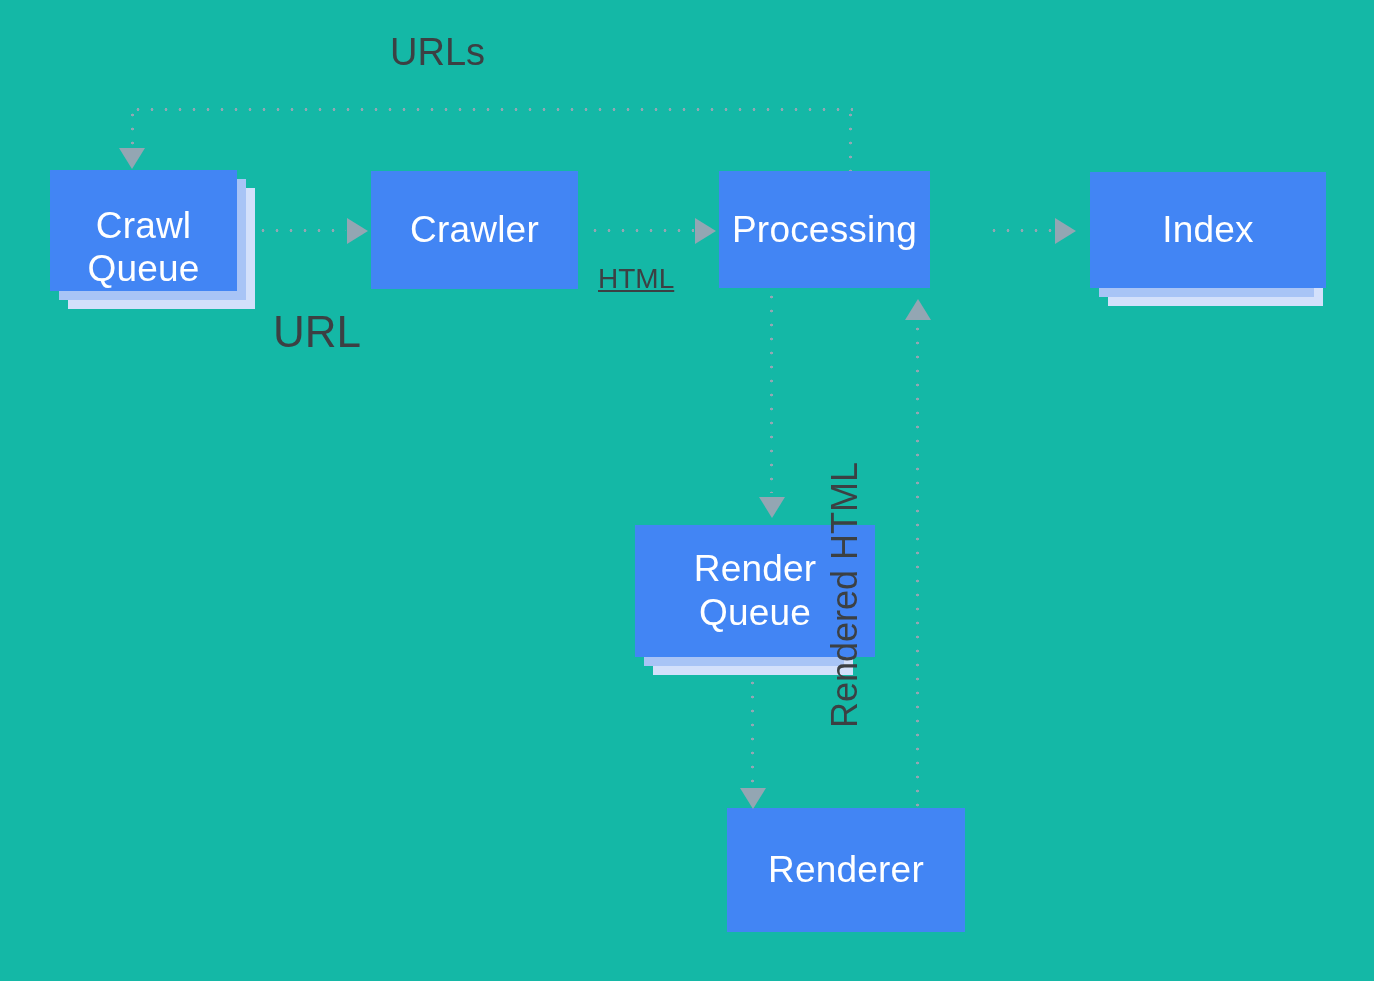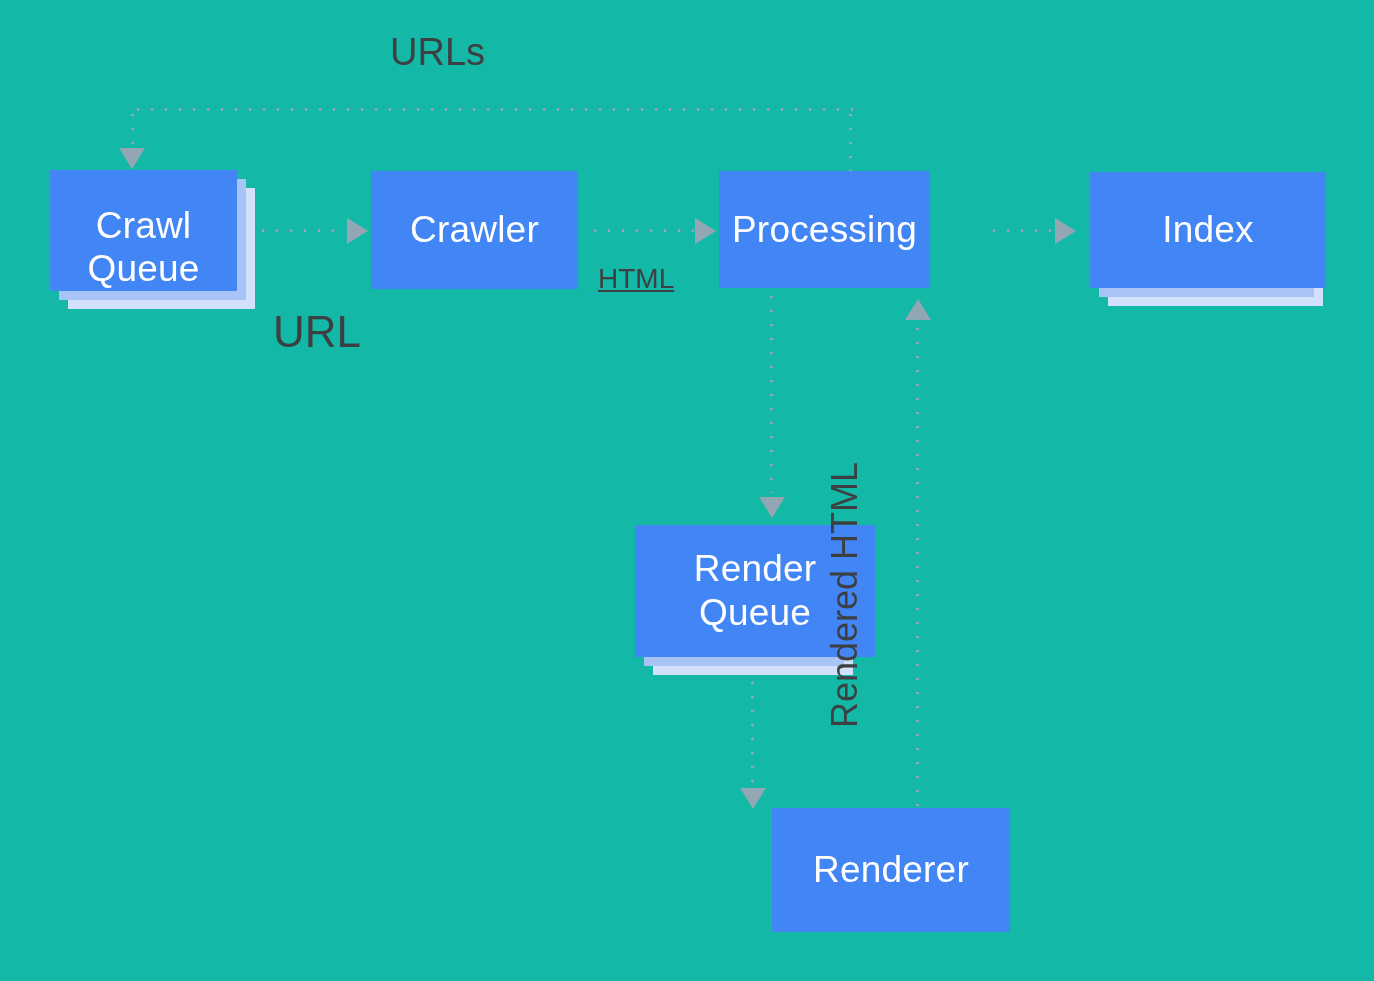--- a/index.html
+++ b/index.html
@@ -148,21 +148,21 @@
   <div class="node" style="left:635px; top:525px; width:240px; height:132px; font-size:37px;">
     <span>
       <span>Render</span><br>
       <span>Queue</span>
     </span>
   </div>
 
   <div class="dline v" style="left:751px; top:676px; height:110px;"></div>
   <div class="arrow down" style="left:740px; top:788px;"></div>
 
-  <div class="node" style="left:727px; top:808px; width:238px; height:124px; font-size:37px;margin-left:45px;">
+  <div class="node" style="left:727px; top:808px; width:238px; height:124px; font-size:37px;">
     <span>Renderer</span>
   </div>
 
   <div class="dline v" style="left:916px; top:322px; height:487px;"></div>
   <div class="arrow up" style="left:905px; top:299px;"></div>
   <div class="edge-label vertical" style="left: 866px; top: 686px; font-size: 36px;">Rendered HTML</div>
 
 </div>
 
 </body></html>

